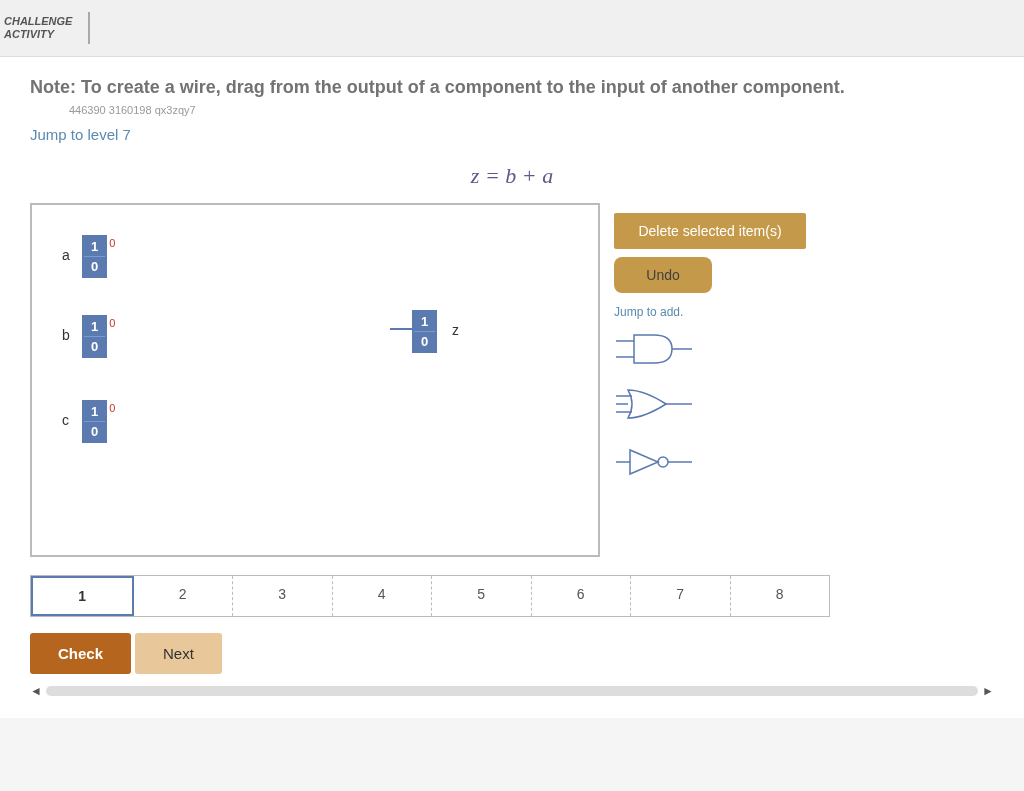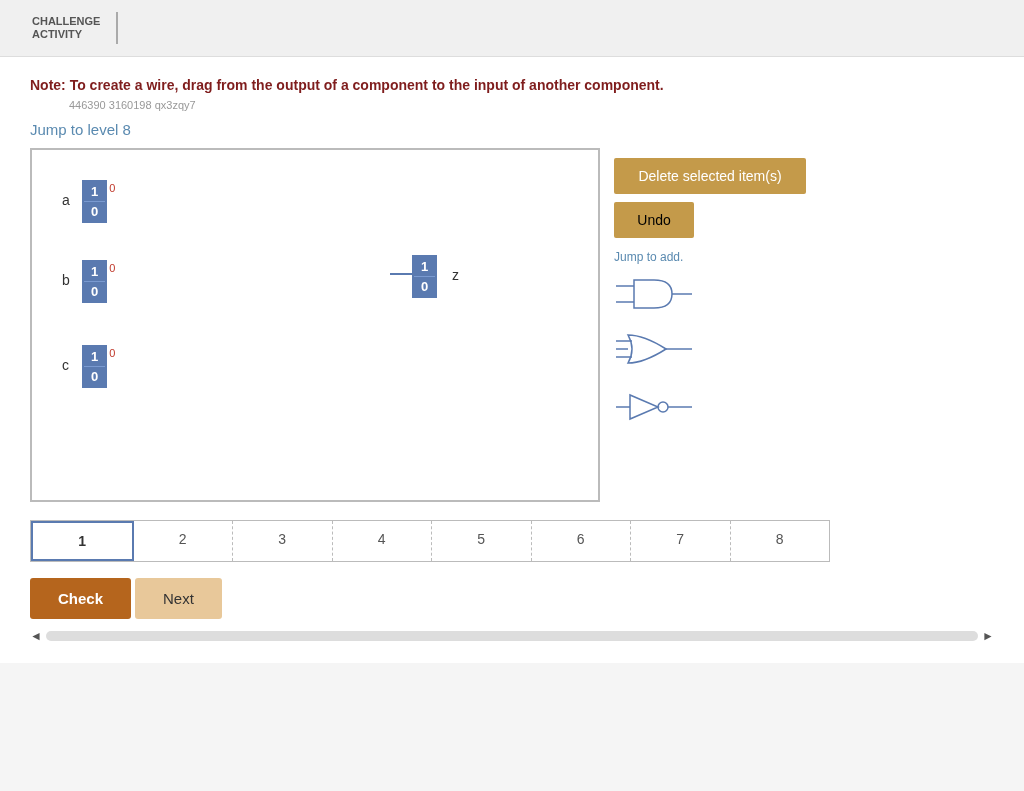--- a/index.html
+++ b/index.html
@@ -1,24 +1,25 @@
 <!DOCTYPE html>
 <html><head>
   <meta charset="utf-8">
   <style>
     * { box-sizing: border-box; margin: 0; padding: 0; }
     body { font-family: Arial, sans-serif; background: #f5f5f5; color: #333; font-size: 14px; }
 
     .header-bar {
       background: #f0f0f0;
       border-bottom: 1px solid #ddd;
-      padding: 12px 32px;
+      padding: 12px 4px;
       display: flex;
       align-items: center;
       gap: 16px;
+      font-style: italic;
     }
     .challenge-label {
       font-size: 11px;
       font-weight: bold;
       color: #555;
       line-height: 1.2;
     }
     .header-divider {
       width: 2px;
       height: 32px;
@@ -28,22 +29,22 @@
       color: #5a8ab0;
       font-size: 15px;
     }
 
     .main-content {
       padding: 20px 30px;
       background: #fff;
     }
 
     .note-text {
-      font-size: 14px;
-      color: #7f1d1d;
+      font-size: 18px;
+      color: #737373;
       margin-bottom: 6px;
     }
     .note-text span {
       font-weight: bold;
     }
     .session-id {
       font-size: 11px;
       color: #999;
       margin-bottom: 10px;
       margin-left: 39px;
@@ -93,27 +94,27 @@
       color: #fff;
       border: none;
       padding: 10px 12px;
       font-size: 14px;
       cursor: pointer;
       border-radius: 2px;
     }
 
     .btn-undo {
       background: #c49a4a;
-      color: #000000;
+      color: #404040;
       border: none;
       padding: 10px 16px;
       font-size: 14px;
       cursor: pointer;
-      border-radius: 2px;
-      width: 80px;
+      border-radius: 8px;
+      width: 98px;
     }
 
     .click-to-add {
       font-size: 12px;
       color: #5a8ab0;
       margin-top: 4px;
     }
 
     
     .levels-bar {
@@ -217,23 +218,26 @@
   <div class="note-text">
     <span>Note: To create a wire, drag from the </span>
     <strong>output</strong>
     <span> of a component to the </span>
     <strong>input</strong>
     <span> of another component.</span>
   </div>
 
   <div class="session-id">446390 3160198 qx3zqy7</div>
 
-  <a class="jump-link" href="#">Jump to level 8</a>
-
-  
+  <a class="jump-link" href="#">Jump to level 7</a>
+
+  
+  <div class="equation">
+    <i>z</i> = <i>b</i> + <i>a</i>
+  </div>
 
   
   <div class="circuit-area-row">
 
     <div class="circuit-canvas">
       <div class="canvas-inner">
 
         <div style="position:absolute; left:50px; top:30px;">
           <span style="position:absolute; left:-20px; top:12px; font-size:14px; color:#333;">a</span>
           <div style="display:flex; align-items:flex-start;">

